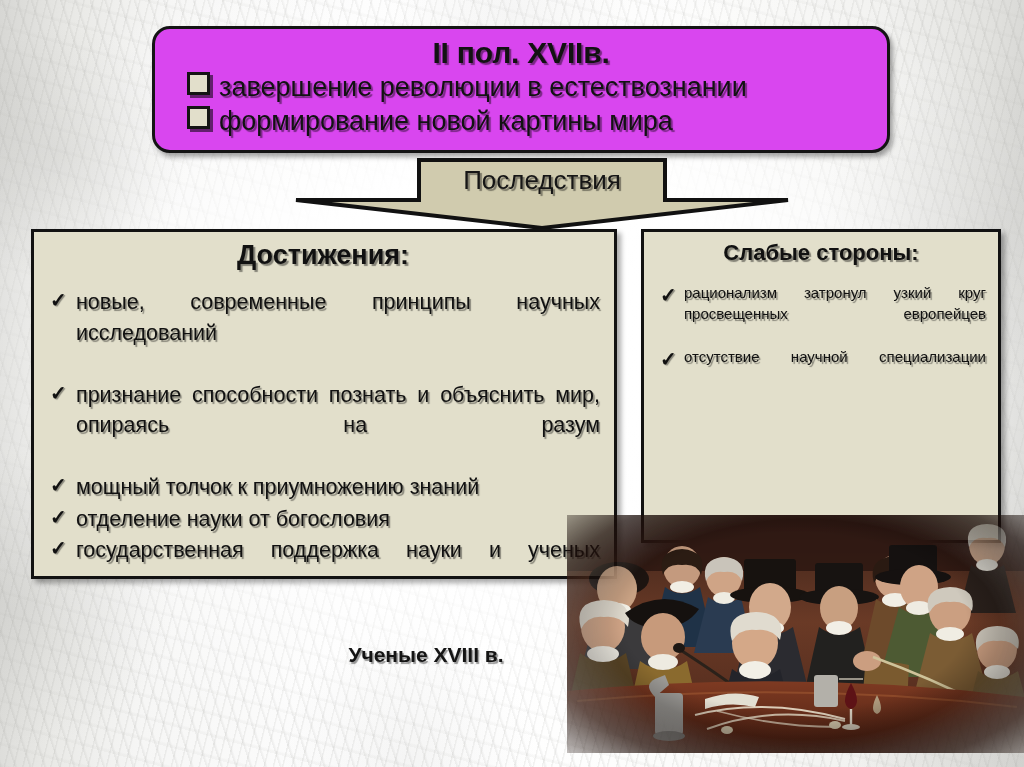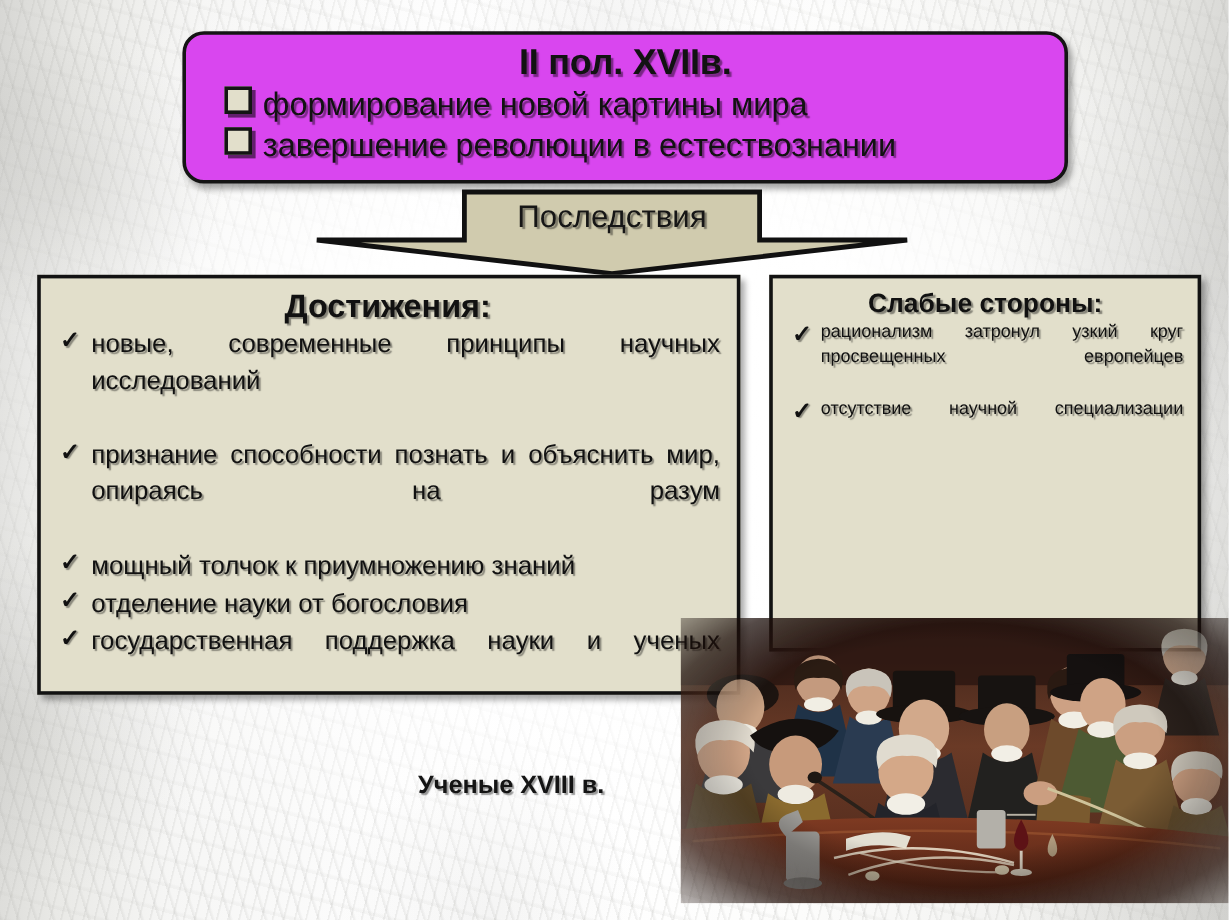--- a/index.html
+++ b/index.html
@@ -94,21 +94,21 @@
     background: #e2dfcb;
     box-shadow: 3px 3px 0 rgba(0,0,0,0.55);
     flex: none;
     position: relative;
     top: -1px;
   }
 
   
   .arrow-wrap {
     position: absolute;
-    left: 260px;
+    left: 292px;
     top: 156px;
     width: 500px;
     height: 76px;
   }
   .arrow-wrap svg { display: block; overflow: visible; }
   .arrow-label {
     position: absolute;
     left: 0;
     top: 0;
     width: 500px;
@@ -143,21 +143,21 @@
     width: 360px;
     height: 314px;
     padding: 8px 12px 6px 12px;
   }
   .panel-title {
     text-align: center;
     font-size: 27px;
     font-weight: bold;
     color: #111111;
     text-shadow: 2px 2px 1px rgba(0,0,0,0.42);
-    margin-bottom: 0;
+    margin-bottom: 16px;
   }
   .panel-right .panel-title { font-size: 22px; }
 
   .check-list { margin: 0; padding: 0; list-style: none; }
   .check-list li {
     position: relative;
     padding-left: 30px;
     font-size: 21.5px;
     line-height: 1.42;
     color: #111111;
@@ -217,25 +217,25 @@
 
 <div class="slide">
 
   <div class="bg-texture"></div>
 
   <div class="header-box">
     <div class="header-title">II пол. XVIIв.</div>
     <ul class="header-list">
       <li>
         <span class="sq-bullet"></span>
+        <span>завершение революции в естествознании</span>
+      </li>
+      <li>
+        <span class="sq-bullet"></span>
         <span>формирование новой картины мира</span>
-      </li>
-      <li>
-        <span class="sq-bullet"></span>
-        <span>завершение революции в естествознании</span>
       </li>
     </ul>
   </div>
 
   <div class="arrow-wrap">
     <svg width="500" height="76" viewBox="0 0 500 76">
       <polygon points="127,4 127,44 4,44 250,72 496,44 373,44 373,4" fill="#d0cbae" stroke="#111111" stroke-width="4" stroke-linejoin="miter"></polygon>
     </svg>
     <div class="arrow-label">Последствия</div>
   </div>

